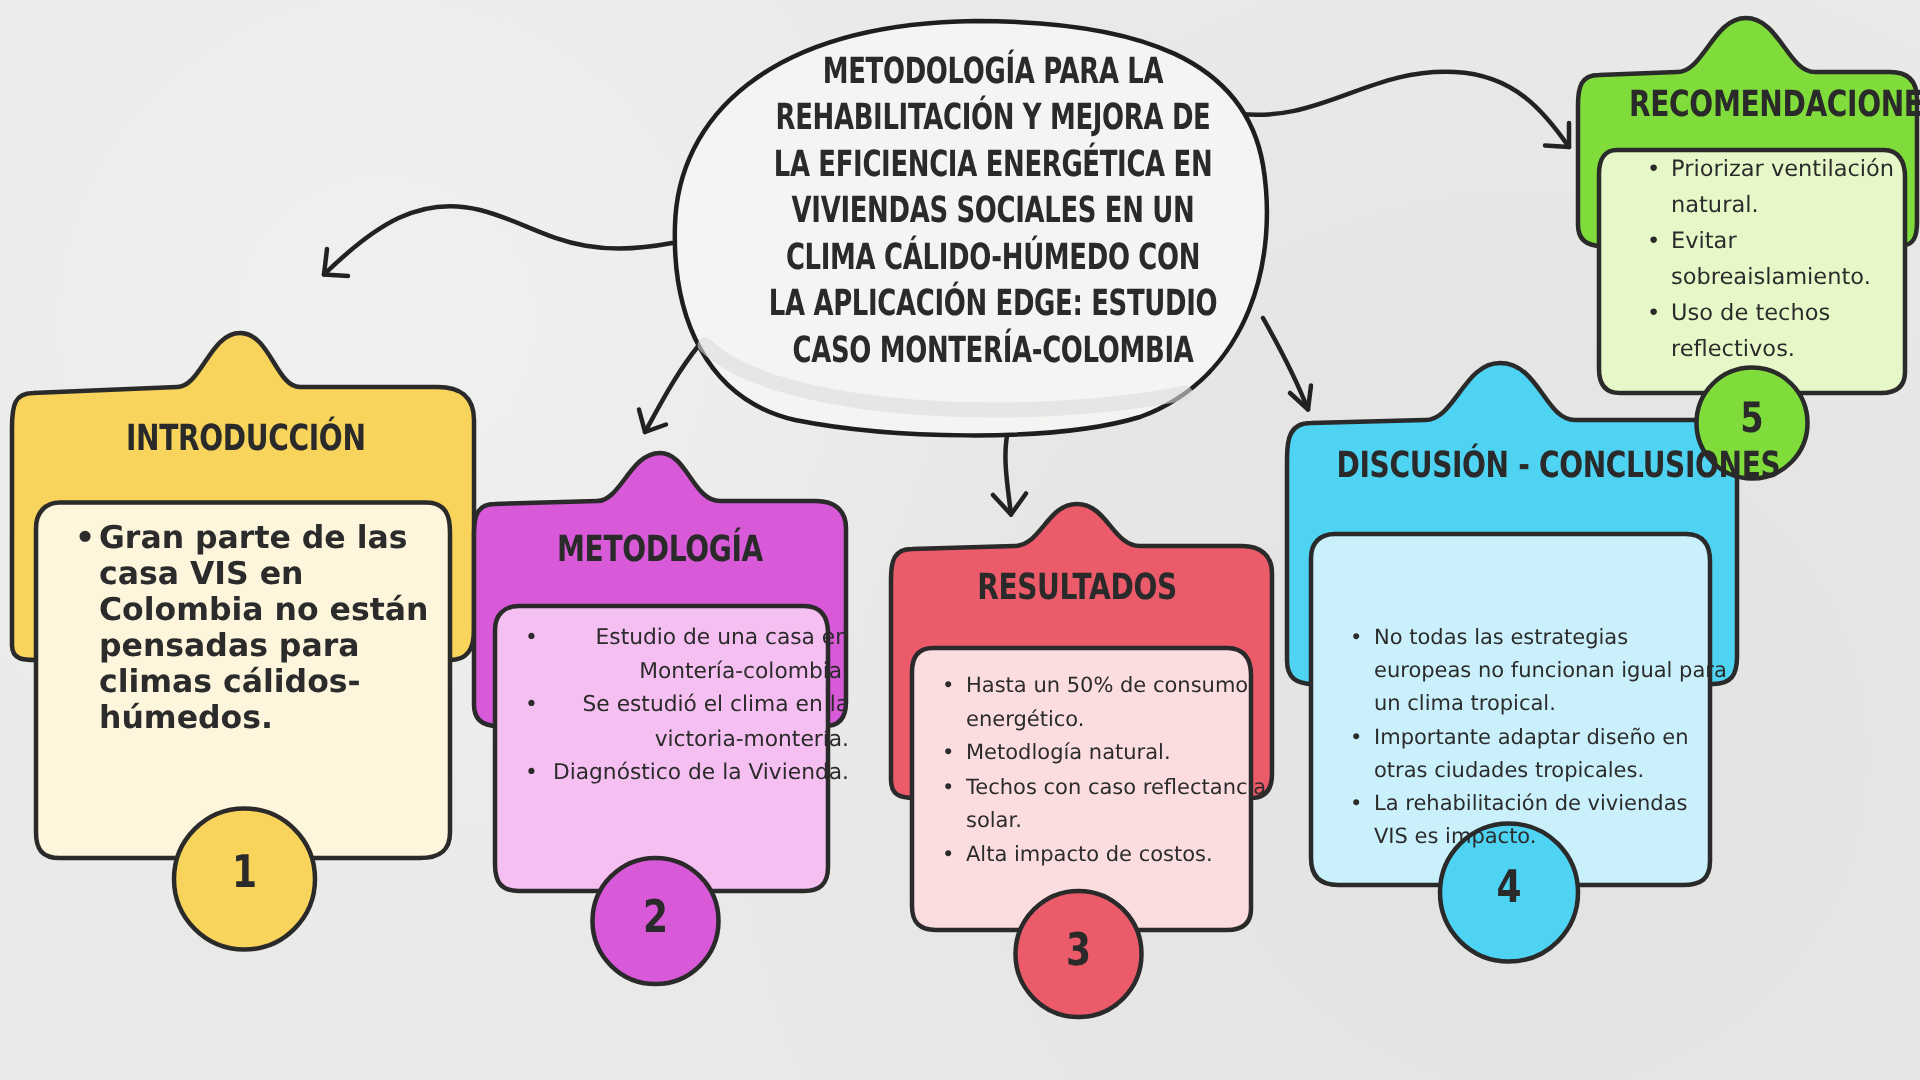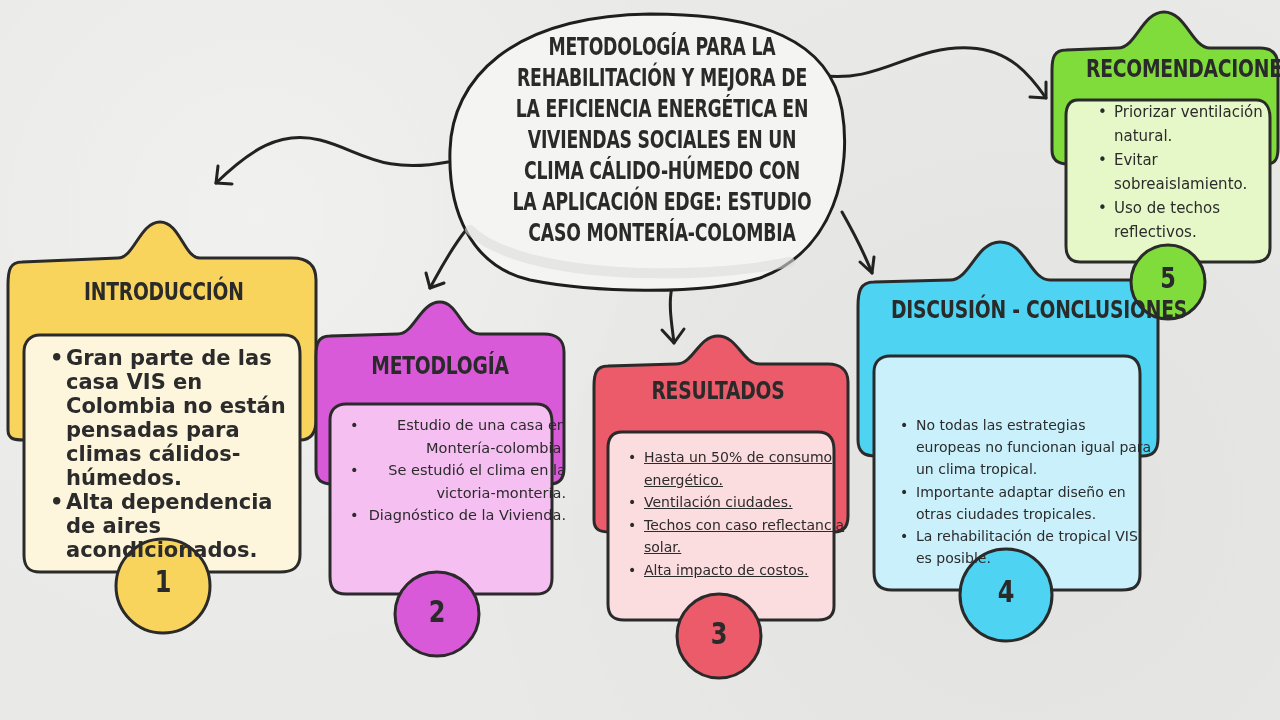--- a/index.html
+++ b/index.html
@@ -104,46 +104,45 @@
     <path d="M1078,100 L1256,100 C1266,100 1270,108 1270,118 L1270,248 C1270,258 1264,262 1254,262 L1080,262 C1070,262 1066,256 1066,246 L1066,116 C1066,106 1070,100 1078,100 Z" fill="#e7f8c8" stroke="#2a2a2a" stroke-width="3"></path>
     <circle cx="1168" cy="282" r="37" fill="#7fdc3a" stroke="#2a2a2a" stroke-width="3"></circle>
   </g>
 </svg>
 
 <div class="abs title-text main-title">Metodología para la rehabilitación y mejora de la eficiencia energética en viviendas sociales en un clima cálido-húmedo con la aplicación EDGE: estudio caso Montería-Colombia</div>
 
 <div class="abs title-text card-title" style="left:62px; top:278px; width:200px;">Introducción</div>
 <ul class="points" style="left:48px; top:346px; width:240px; font-size:21px; line-height:24px;font-weight:bold;">
   <li>Gran parte de las casa VIS en Colombia no están pensadas para climas cálidos- húmedos.</li>
-  <li>Alta dependencia de aires acondicionados.</li>
 </ul>
 <div class="abs num" style="left:133px; top:564px; width:60px;">1</div>
 
 <div class="abs title-text card-title" style="left:340px; top:352px; width:200px;">Metodlogía</div>
 <ul class="points" style="left:348px; top:414px; width:200px; font-size:14.5px; line-height:22.5px;text-align:right;">
   <li>Estudio de una casa en Montería-colombia.</li>
   <li>Se estudió el clima en la victoria-montería.</li>
   <li>Diagnóstico de la Vivienda.</li>
 </ul>
 <div class="abs num" style="left:407px; top:594px; width:60px;">2</div>
 
 <div class="abs title-text card-title" style="left:618px; top:377px; width:200px;">Resultados</div>
-<ul class="points" style="left:626px; top:446px; width:208px; font-size:14px; line-height:22.5px;text-decoration:underline;">
+<ul class="points" style="left:626px; top:446px; width:208px; font-size:14px; line-height:22.5px;">
   <li>Hasta un 50% de consumo energético.</li>
-  <li>Ventilación ciudades.</li>
+  <li>Metodlogía natural.</li>
   <li>Techos con caso reflectancia solar.</li>
   <li>Alta impacto de costos.</li>
 </ul>
 <div class="abs num" style="left:689px; top:616px; width:60px;">3</div>
 
 <div class="abs title-text card-title" style="left:858px; top:296px; width:300px;">Discusión - Conclusiones</div>
 <ul class="points" style="left:898px; top:370px; width:236px; font-size:14px; line-height:22.2px;margin-top:44px;">
   <li>No todas las estrategias europeas no funcionan igual para un clima tropical.</li>
   <li>Importante adaptar diseño en otras ciudades tropicales.</li>
-  <li>La rehabilitación de tropical VIS es posible.</li>
+  <li>La rehabilitación de viviendas VIS es impacto.</li>
 </ul>
 <div class="abs num" style="left:976px; top:574px; width:60px;">4</div>
 
 <div class="abs title-text card-title" style="left:1064px; top:55px; width:200px;">Recomendaciones</div>
 <ul class="points" style="left:1096px; top:100px; width:170px; font-size:15px; line-height:24px;">
   <li>Priorizar ventilación natural.</li>
   <li>Evitar sobreaislamiento.</li>
   <li>Uso de techos reflectivos.</li>
 </ul>
 <div class="abs num" style="left:1148px; top:262px; width:40px; font-size:28px;">5</div>

